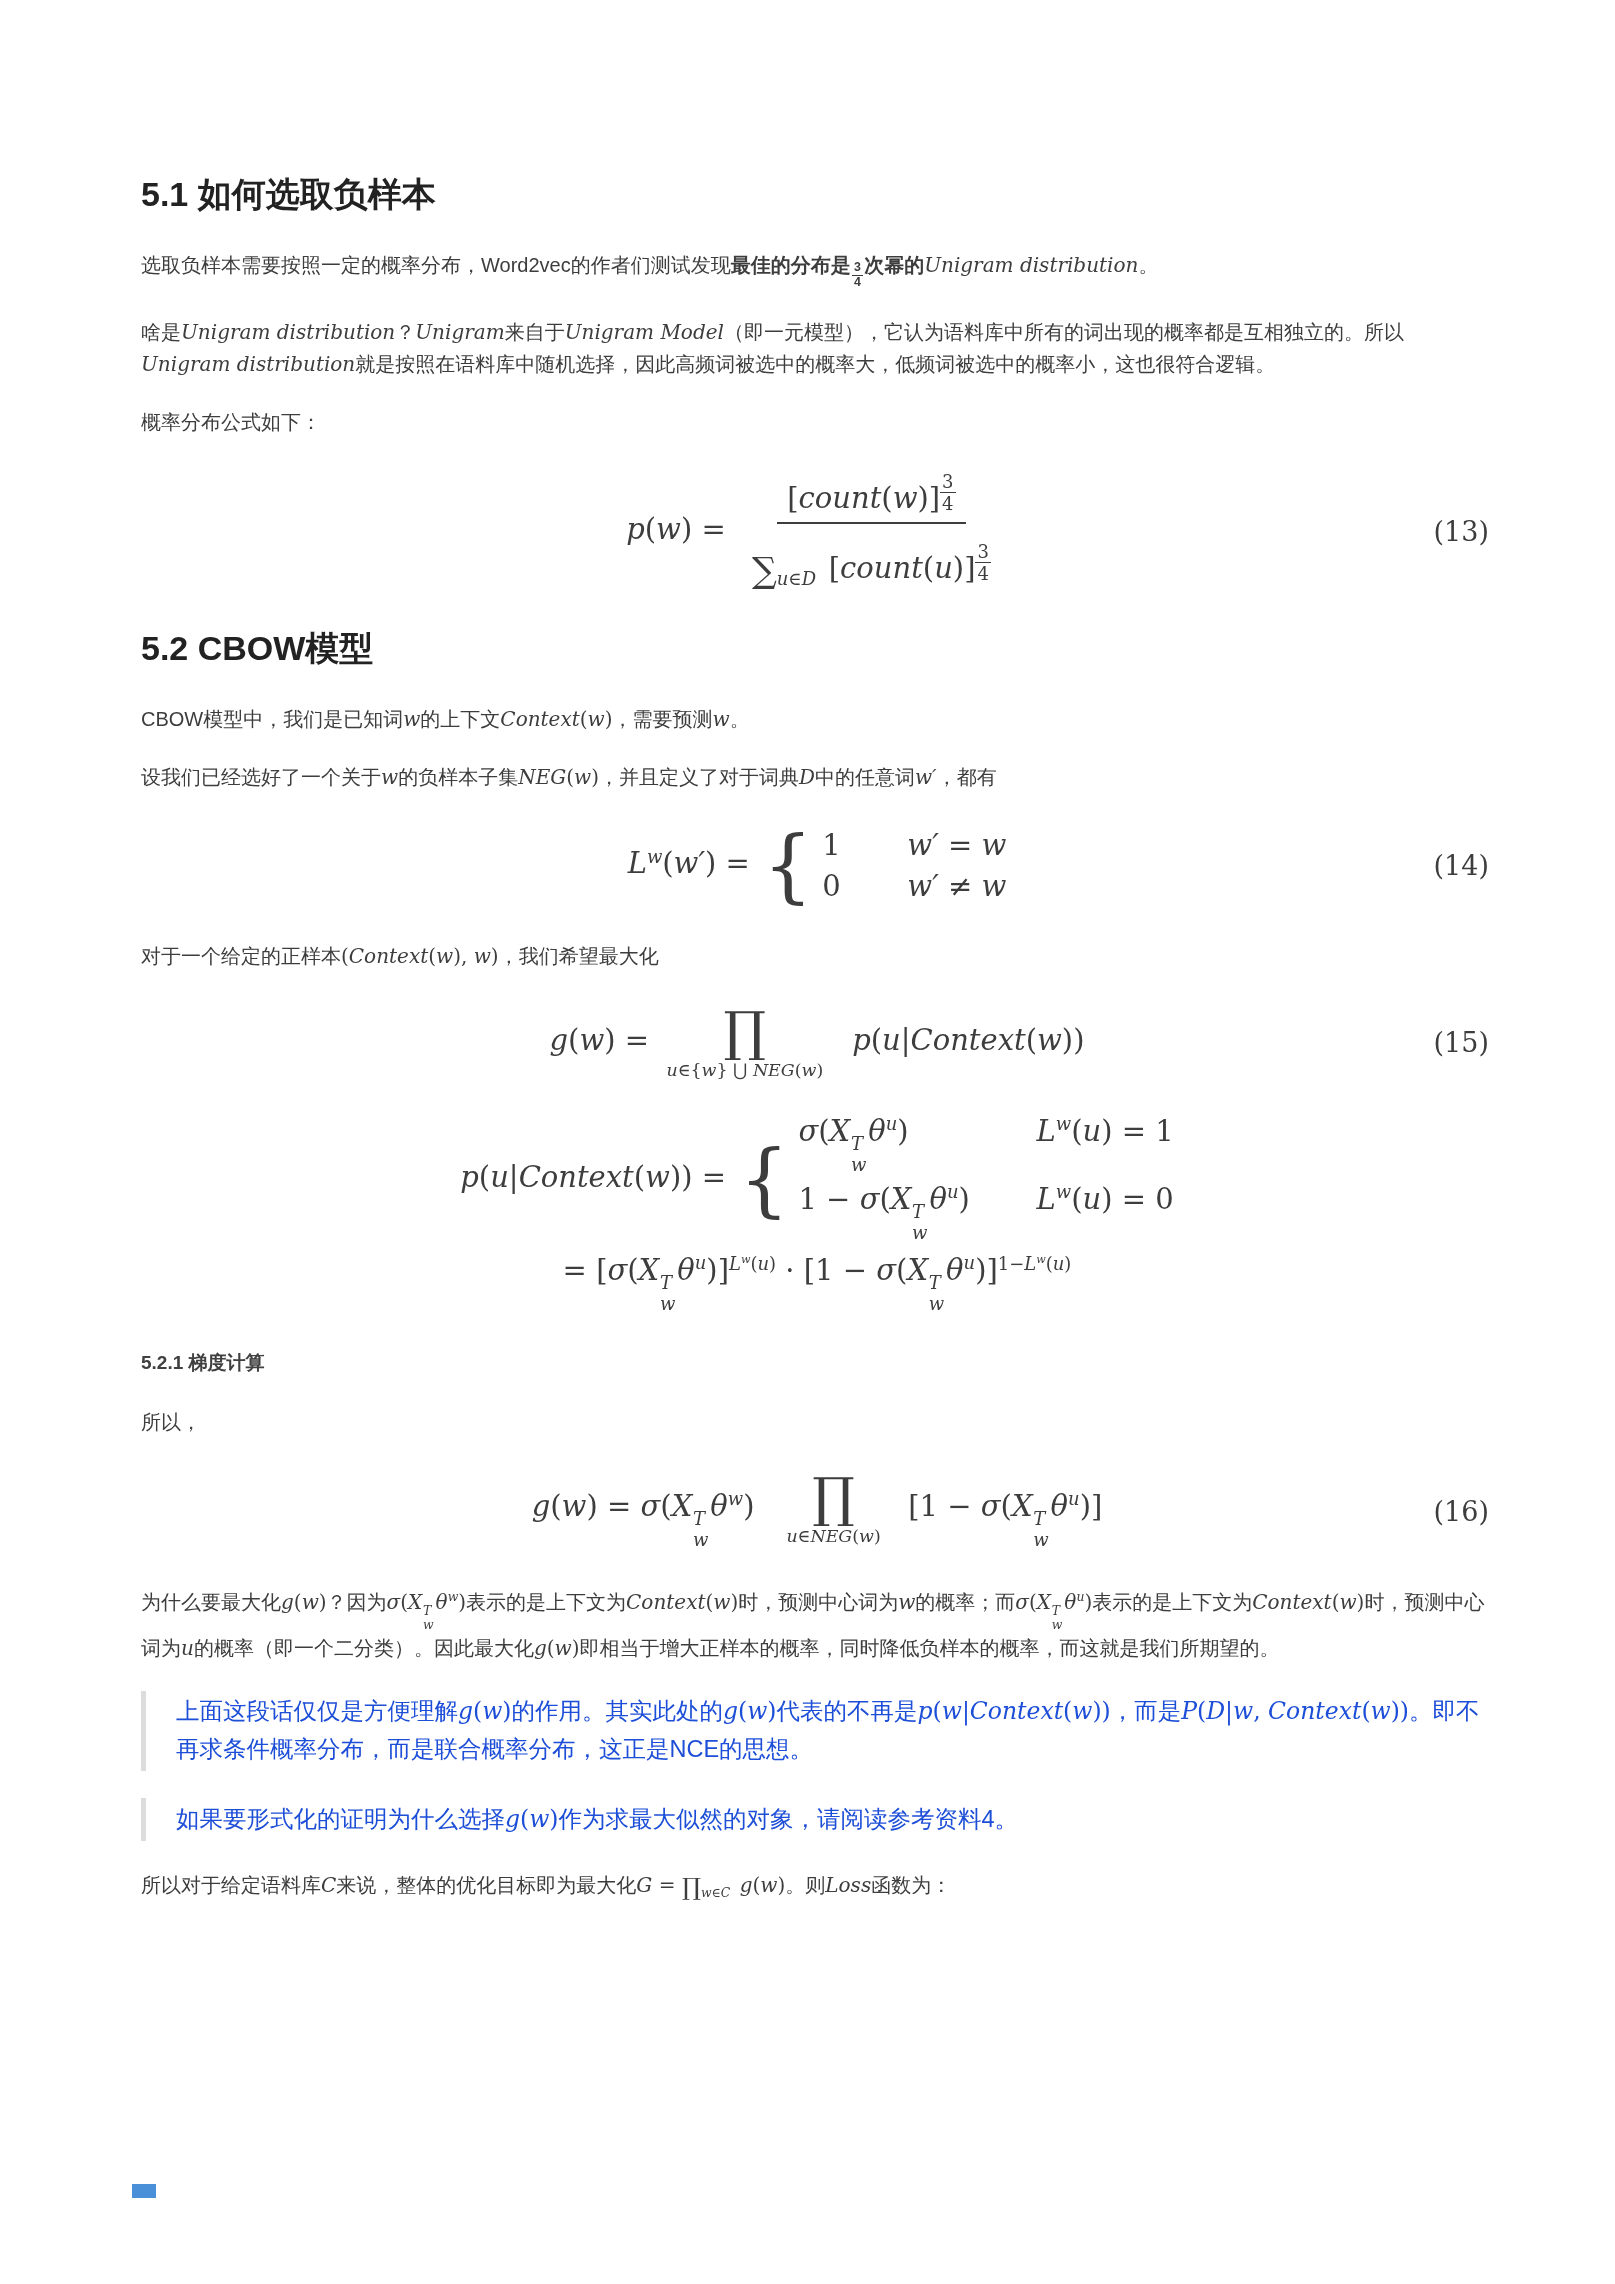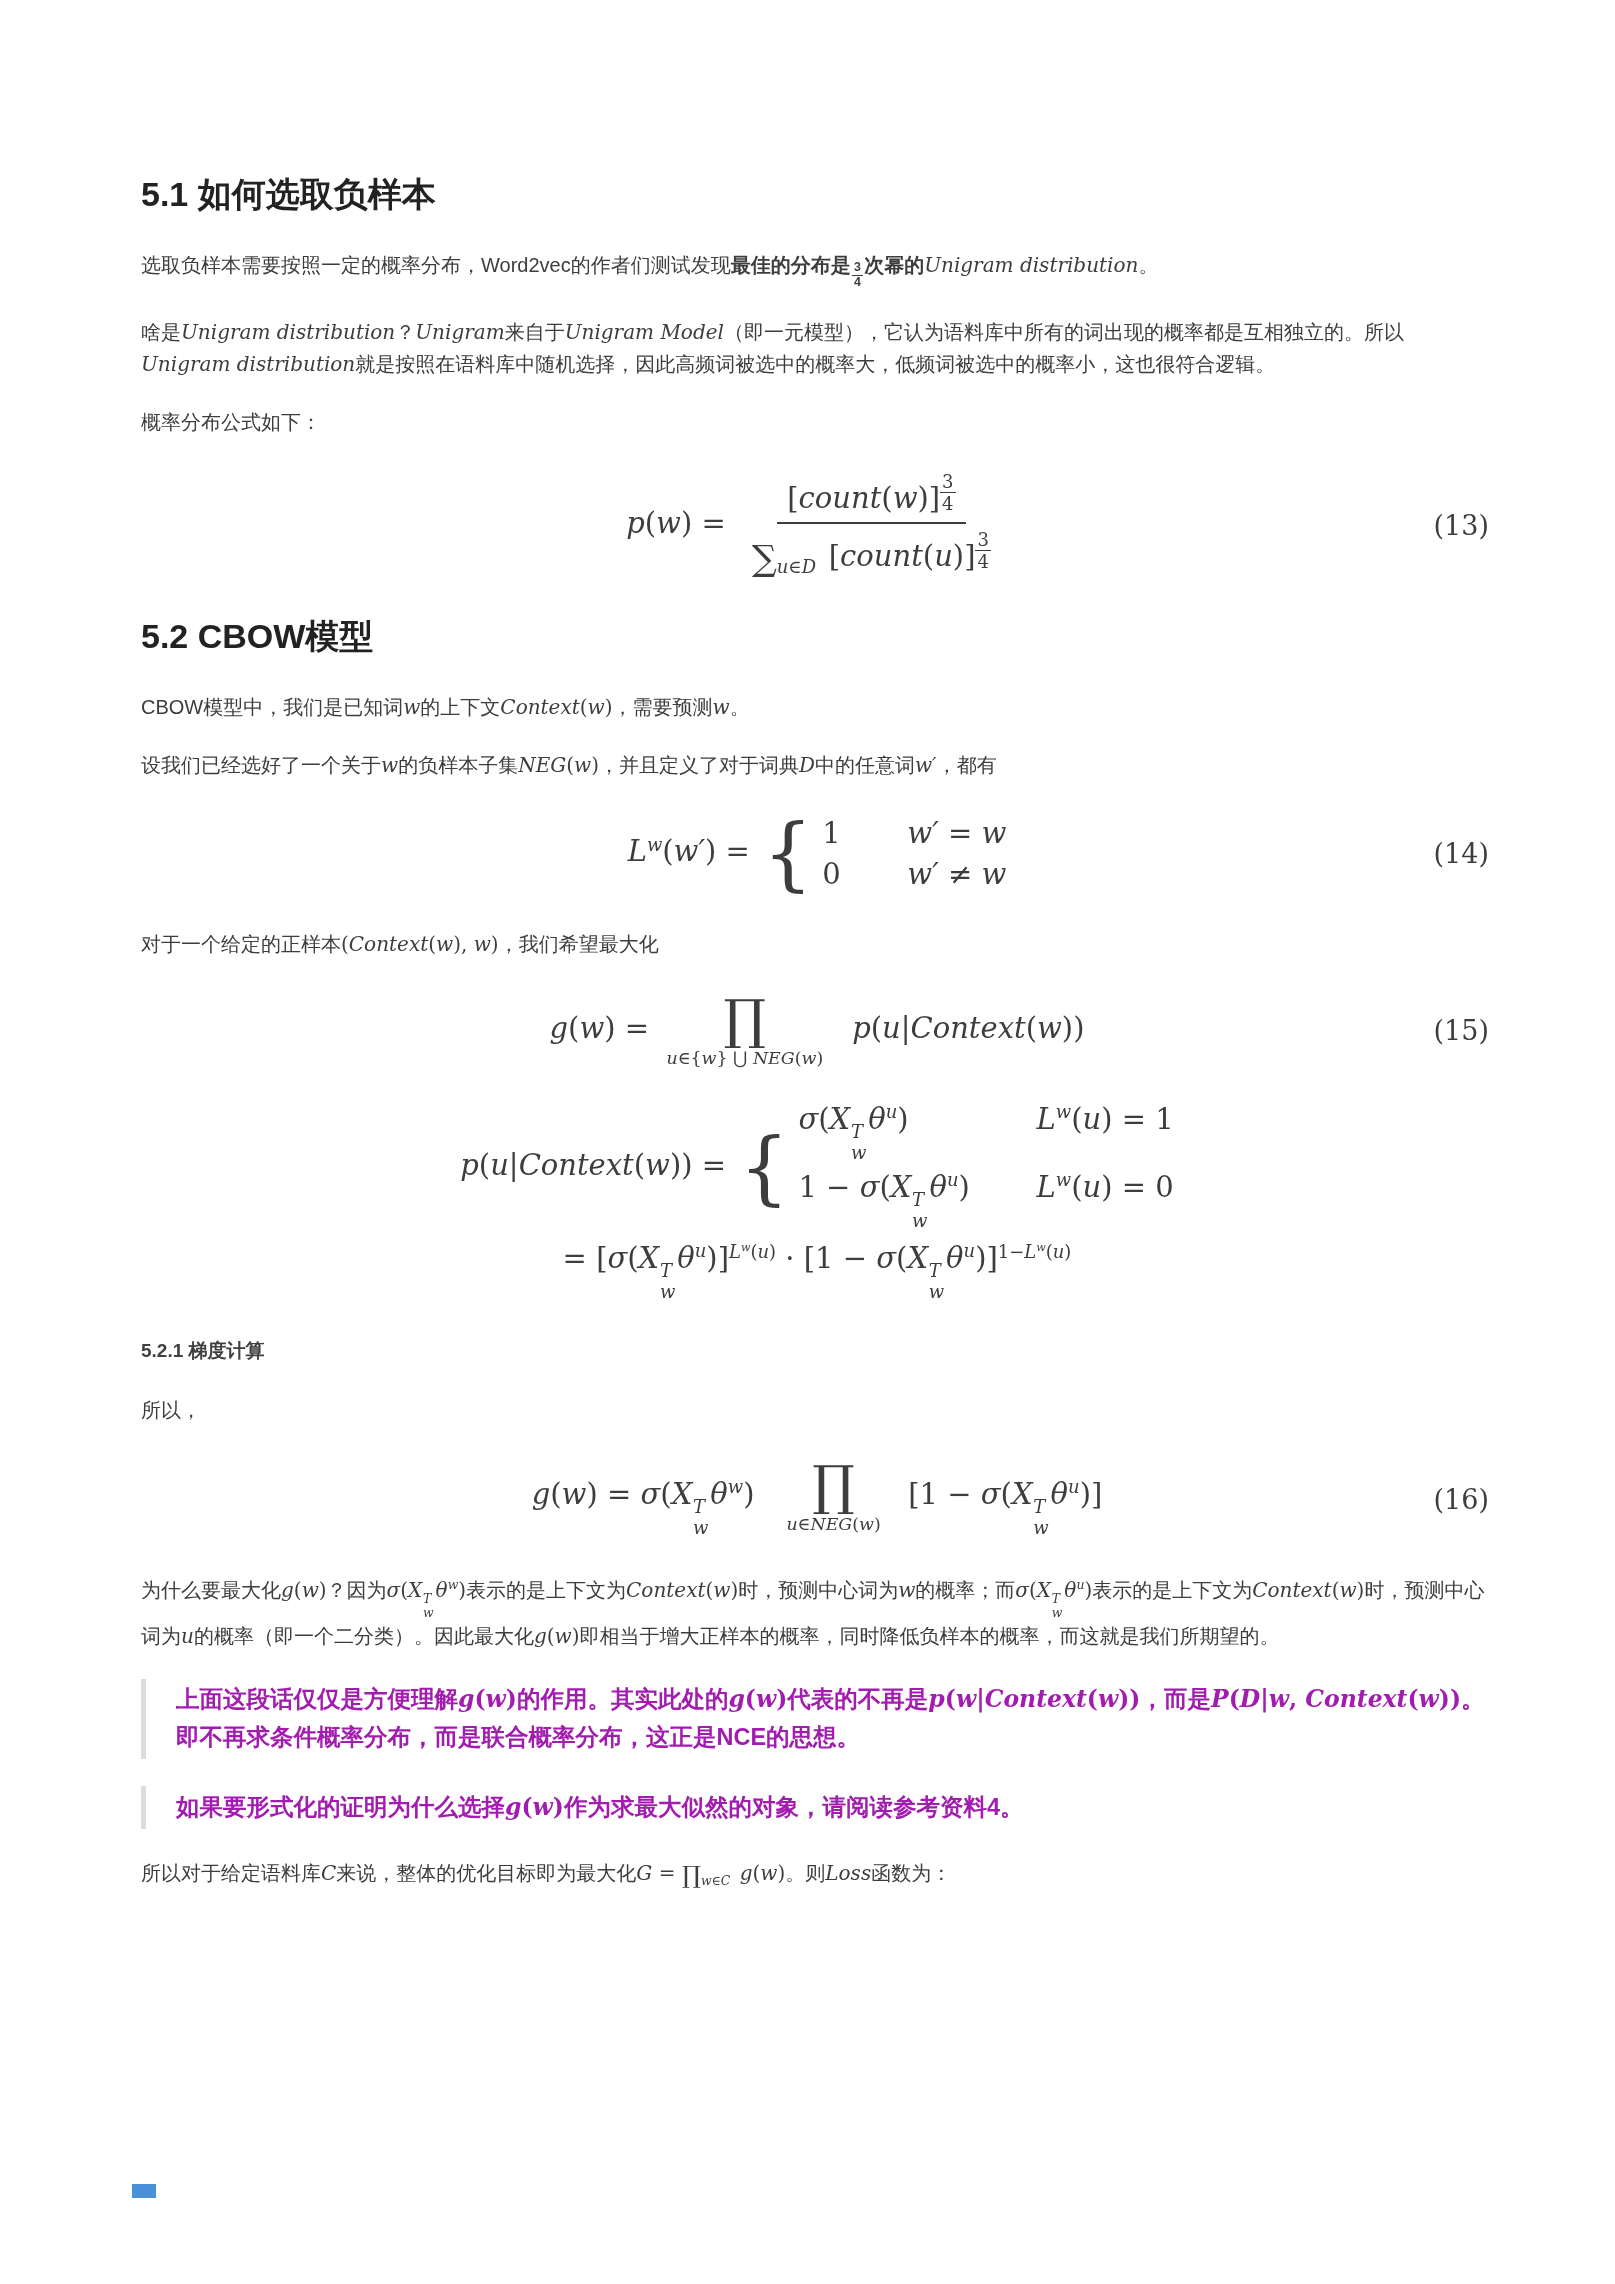--- a/index.html
+++ b/index.html
@@ -30,21 +30,21 @@
   .sse { display:block; }
 
   
   .sfr { display:inline-flex; flex-direction:column; align-items:center; line-height:1.08;
          vertical-align:middle; font-family:"DejaVu Serif",serif; font-style:normal; }
   .sfn { border-bottom:1.3px solid currentColor; padding:0 2px 0.7px; text-align:center; display:block; }
   .sfd { padding-top:0.7px; text-align:center; display:block; }
   .sfr.inlinefr { font-size:0.62em; vertical-align:0.12em; font-family:inherit; margin:0 1.3px; }
 
   
-  .bfrac { display:inline-flex; flex-direction:column; align-items:center; vertical-align:middle; margin:0 6.5px; }
+  .bfrac { display:inline-flex; flex-direction:column; align-items:center; vertical-align:middle; margin:0 6.5px;gap:12px; }
   .bfn { padding:0 10.4px 6.5px; border-bottom:2px solid #3d3d3d; text-align:center; display:block; }
   .bfd { padding:6.5px 10.4px 0; text-align:center; display:block; }
 
   
   .cases { display:inline-flex; align-items:center; vertical-align:middle; margin-left:3.9px; }
   .cbrace { font-size:2.7em; line-height:1; font-family:"DejaVu Serif",serif; font-weight:400;
             margin-right:0.12em; transform:scaleY(1.02); }
   .ctable { display:grid; grid-template-columns:max-content max-content;
             column-gap:2.3em; row-gap:0.22em; align-items:baseline; text-align:left; }
   .ccell { white-space:nowrap; }
@@ -62,21 +62,21 @@
         font-size:29px; color:#3d3d3d; margin:33px 0 35px; min-height:42px; }
   .eq-body { font-family:"DejaVu Serif",serif; }
   .eq-num { position:absolute; right:4px; top:50%; transform:translateY(-50%);
             font-family:"DejaVu Serif",serif; font-size:27px; color:#3d3d3d; }
   .eq-col { display:flex; flex-direction:column; align-items:center; gap:0.35em; font-family:"DejaVu Serif",serif; }
 
   .mid-label { text-align:center; font-size:22px; color:#3d3d3d; letter-spacing:0.35em;
                margin:22px 0 3.9px; padding-left:0.35em; }
 
   blockquote.note { border-left:5.9px solid #dcdcdc; padding:2.6px 0 2.6px 30px;
-                    color:#a21caf; font-size:23.5px; line-height:1.6; margin:0 0 27px;font-weight:bold; }
+                    color:#1d4ed8; font-size:23.5px; line-height:1.6; margin:0 0 27px; }
 
   .blue-box { position:absolute; left:132px; top:2184px; width:23.5px; height:14.3px; background:#4a90d9; }
 </style>
 </head>
 <body>
 
 <main class="doc">
 
   <h2 class="sec">5.1 如何选取负样本</h2>
 

